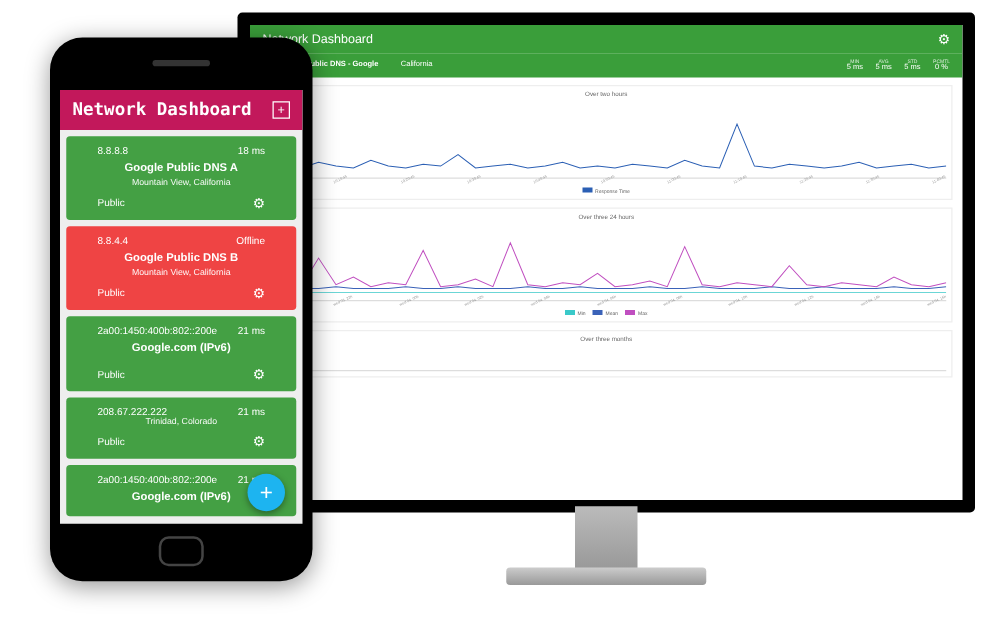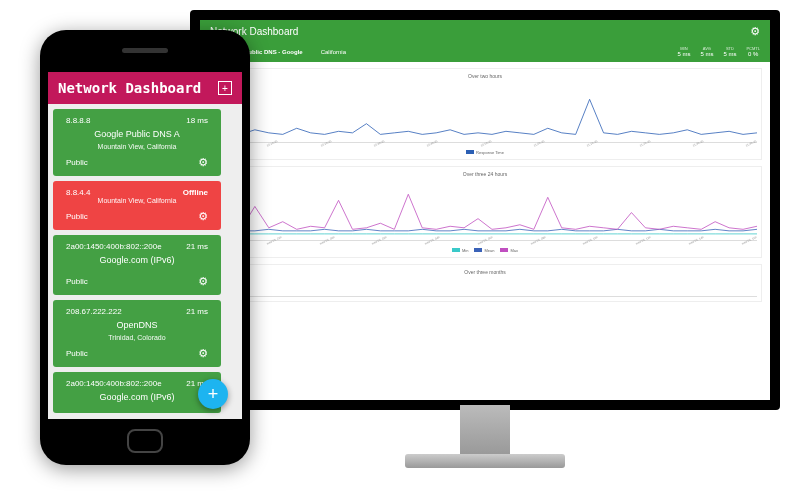--- a/index.html
+++ b/index.html
@@ -32,25 +32,25 @@
 
 .phone{position:absolute;left:40px;top:30px;width:210px;height:435px;background:#000;border-radius:26px;padding:42px 8px 46px 8px;box-shadow:0 4px 20px rgba(0,0,0,.4)}
 .phone::before{content:"";position:absolute;top:18px;left:50%;transform:translateX(-50%);width:46px;height:5px;background:#333;border-radius:3px}
 .phone-btn{position:absolute;bottom:12px;left:50%;transform:translateX(-50%);width:36px;height:24px;border:2px solid #444;border-radius:8px}
 .phone-screen{width:100%;height:100%;background:#eee;overflow:hidden}
 
 .mob-header{background:#c2185b;color:#fff;padding:8px 10px;display:flex;align-items:center;justify-content:space-between}
 .mob-header h1{font-size:14px;font-family:monospace;font-weight:bold}
 .add-box{width:14px;height:14px;border:1px solid #fff;display:flex;align-items:center;justify-content:center;font-size:10px}
 
-.card{margin:5px 21px 0 5px;padding:7px 13px;border-radius:3px;color:#fff;font-size:8px;position:relative}
+.card{margin:5px 5px 0 5px;padding:7px 25px;border-radius:3px;color:#fff;font-size:8px;position:relative}
 .card.green{background:#44a044}
 .card.pink{background:#ef4444}
 .card-top{display:flex;justify-content:space-between;font-size:8px}
-.card-name{text-align:center;font-weight:normal;font-size:9px;margin:4px 0}
+.card-name{text-align:center;font-weight:bold;font-size:9px;margin:4px 0}
 .card-loc{text-align:center;font-size:7px;opacity:.95;margin-bottom:6px}
 .card-bot{display:flex;justify-content:space-between;align-items:center;font-size:8px}
 .gear{font-size:11px}
 
 .fab{position:absolute;right:14px;bottom:8px;width:30px;height:30px;background:#1db4f0;border-radius:50%;color:#fff;display:flex;align-items:center;justify-content:center;font-size:18px;box-shadow:0 2px 6px rgba(0,0,0,.4)}
 </style>
 </head>
 <body>
 
 <div class="monitor">
@@ -161,22 +161,23 @@
           <div class="card-name">Google Public DNS A</div>
           <div class="card-loc">Mountain View, California</div>
           <div class="card-bot">
             <span>Public</span>
             <span class="gear">⚙</span>
           </div>
         </div>
         <div class="card pink">
           <div class="card-top">
             <span>8.8.4.4</span>
-            <span style="font-weight:bold">Offline</span>
-          </div>
+            <span style="font-weight:normal">Offline</span>
+          </div>
+          <div class="card-name">Google Public DNS B</div>
           <div class="card-loc">Mountain View, California</div>
           <div class="card-bot">
             <span>Public</span>
             <span class="gear">⚙</span>
           </div>
         </div>
         <div class="card green">
           <div class="card-top">
             <span>2a00:1450:400b:802::200e</span>
             <span style="">21 ms</span>
@@ -186,21 +187,20 @@
           <div class="card-bot">
             <span>Public</span>
             <span class="gear">⚙</span>
           </div>
         </div>
         <div class="card green">
           <div class="card-top">
             <span>208.67.222.222</span>
             <span style="">21 ms</span>
           </div>
-          <div class="card-name">OpenDNS</div>
           <div class="card-loc">Trinidad, Colorado</div>
           <div class="card-bot">
             <span>Public</span>
             <span class="gear">⚙</span>
           </div>
         </div>
         <div class="card green">
           <div class="card-top">
             <span>2a00:1450:400b:802::200e</span>
             <span style="">21 ms</span>

